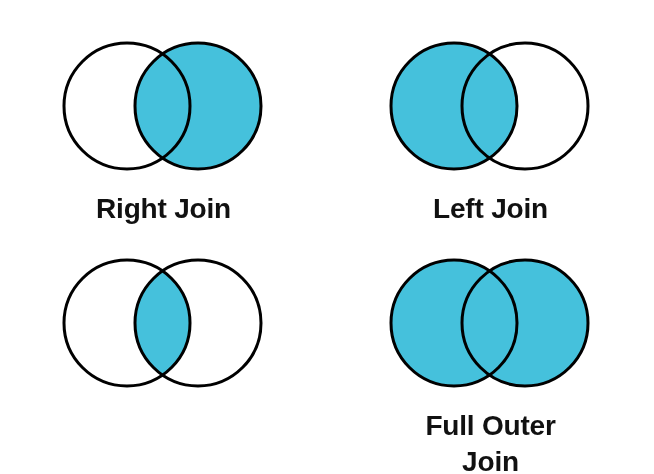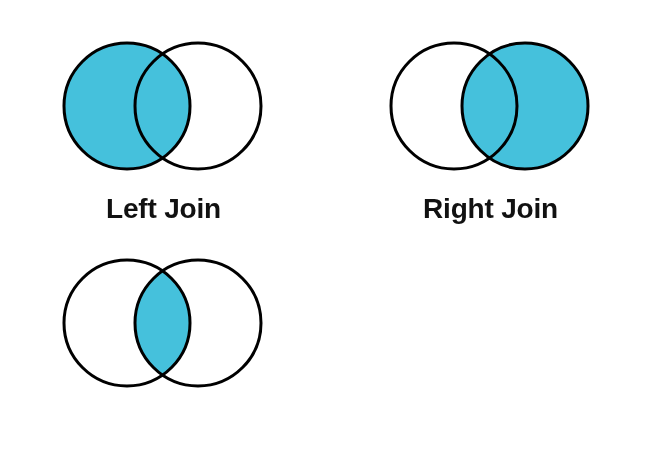--- a/index.html
+++ b/index.html
@@ -66,54 +66,54 @@
 </style>
 </head>
 <body>
 
 <div class="diagram-board">
 
   <div class="join-cell">
     <div class="venn-wrap">
       <svg class="venn-svg" viewBox="0 0 210 140">
         <defs>
+          <clipPath id="clipR1">
+              <circle cx="139" cy="68" r="63"></circle>
+            </clipPath>
+        </defs>
+        <circle cx="68" cy="68" r="63" fill="#ffffff"></circle>
+        <circle cx="139" cy="68" r="63" fill="#45c1dc"></circle>
+        <g clip-path="url(#clipR1)">
+          <circle cx="68" cy="68" r="63" fill="#45c1dc"></circle>
+        </g>
+        <circle cx="68" cy="68" r="63" fill="none" stroke="#000000" stroke-width="3"></circle>
+        <circle cx="139" cy="68" r="63" fill="none" stroke="#000000" stroke-width="3"></circle>
+      </svg>
+    </div>
+    <div class="join-label">Right Join</div>
+  </div>
+
+  <div class="join-cell">
+    <div class="venn-wrap">
+      <svg class="venn-svg" viewBox="0 0 210 140">
+        <defs>
           <clipPath id="clipL1">
               <circle cx="68" cy="68" r="63"></circle>
             </clipPath>
         </defs>
         <circle cx="68" cy="68" r="63" fill="#45c1dc"></circle>
         <circle cx="139" cy="68" r="63" fill="#ffffff"></circle>
         <g clip-path="url(#clipL1)">
           <circle cx="139" cy="68" r="63" fill="#45c1dc"></circle>
         </g>
         <circle cx="68" cy="68" r="63" fill="none" stroke="#000000" stroke-width="3"></circle>
         <circle cx="139" cy="68" r="63" fill="none" stroke="#000000" stroke-width="3"></circle>
       </svg>
     </div>
     <div class="join-label">Left Join</div>
-  </div>
-
-  <div class="join-cell">
-    <div class="venn-wrap">
-      <svg class="venn-svg" viewBox="0 0 210 140">
-        <defs>
-          <clipPath id="clipR1">
-              <circle cx="139" cy="68" r="63"></circle>
-            </clipPath>
-        </defs>
-        <circle cx="68" cy="68" r="63" fill="#ffffff"></circle>
-        <circle cx="139" cy="68" r="63" fill="#45c1dc"></circle>
-        <g clip-path="url(#clipR1)">
-          <circle cx="68" cy="68" r="63" fill="#45c1dc"></circle>
-        </g>
-        <circle cx="68" cy="68" r="63" fill="none" stroke="#000000" stroke-width="3"></circle>
-        <circle cx="139" cy="68" r="63" fill="none" stroke="#000000" stroke-width="3"></circle>
-      </svg>
-    </div>
-    <div class="join-label">Right Join</div>
   </div>
 
   <div class="join-cell row-bottom">
     <div class="venn-wrap">
       <svg class="venn-svg" viewBox="0 0 210 140">
         <defs>
           <clipPath id="clipI1">
               <circle cx="68" cy="68" r="63"></circle>
             </clipPath>
         </defs>
@@ -121,14 +121,26 @@
         <circle cx="139" cy="68" r="63" fill="#ffffff"></circle>
         <g clip-path="url(#clipI1)">
           <circle cx="139" cy="68" r="63" fill="#45c1dc"></circle>
         </g>
         <circle cx="68" cy="68" r="63" fill="none" stroke="#000000" stroke-width="3"></circle>
         <circle cx="139" cy="68" r="63" fill="none" stroke="#000000" stroke-width="3"></circle>
       </svg>
     </div>
   </div>
 
+  <div class="join-cell row-bottom">
+    <div class="venn-wrap">
+      <svg class="venn-svg" viewBox="0 0 210 140">
+        <circle cx="68" cy="68" r="63" fill="#45c1dc"></circle>
+        <circle cx="139" cy="68" r="63" fill="#45c1dc"></circle>
+        <circle cx="68" cy="68" r="63" fill="none" stroke="#000000" stroke-width="3"></circle>
+        <circle cx="139" cy="68" r="63" fill="none" stroke="#000000" stroke-width="3"></circle>
+      </svg>
+    </div>
+    <div class="join-label">Full Outer
+Join</div>
+  </div>
 
 </div>
 
 </body></html>

